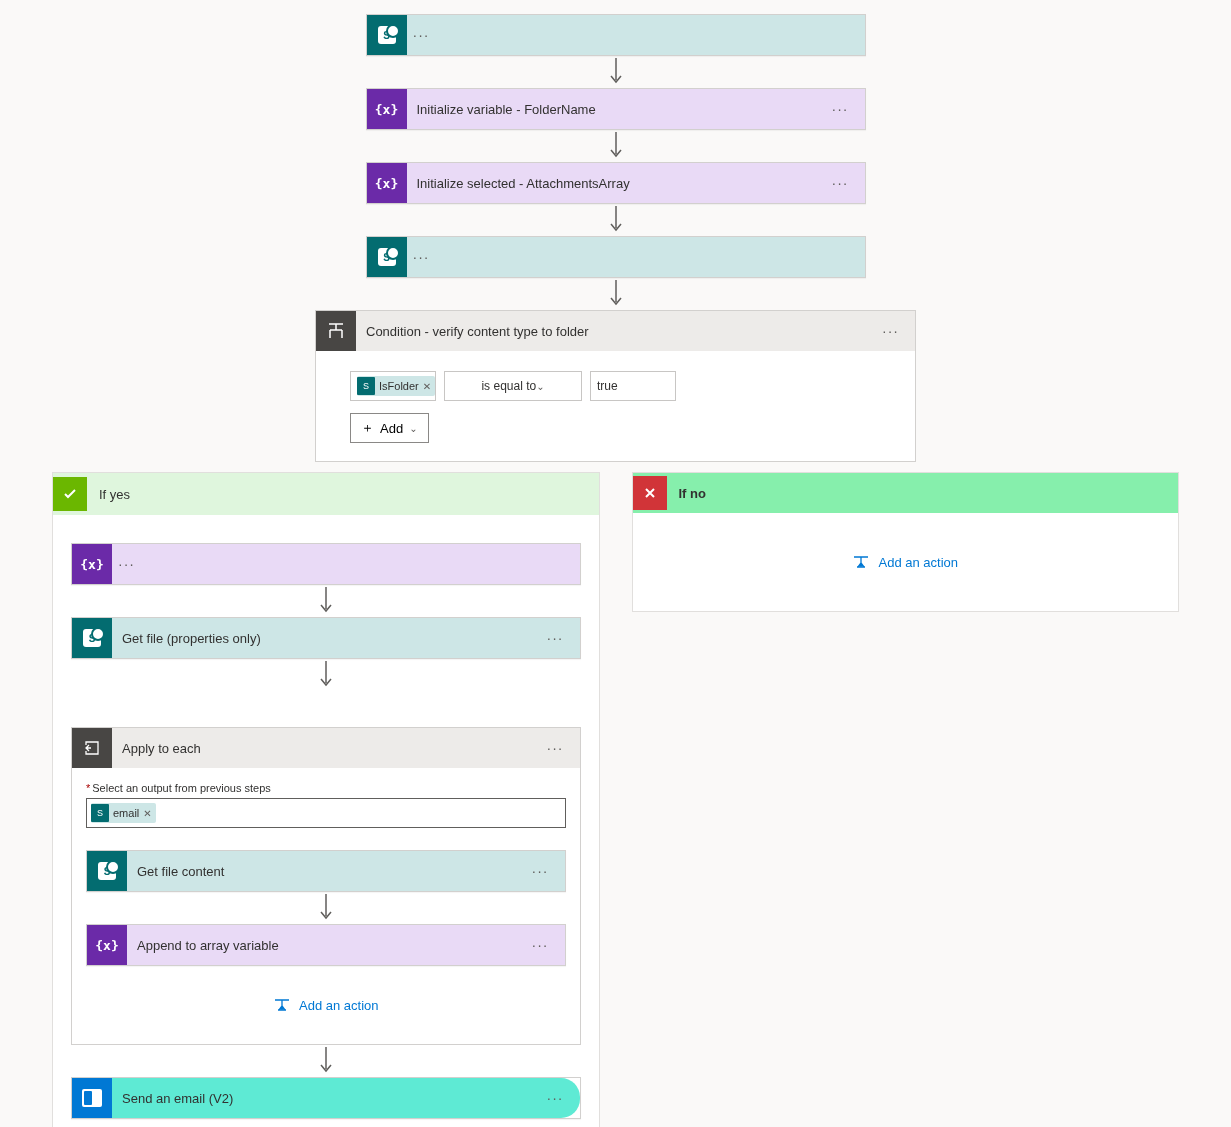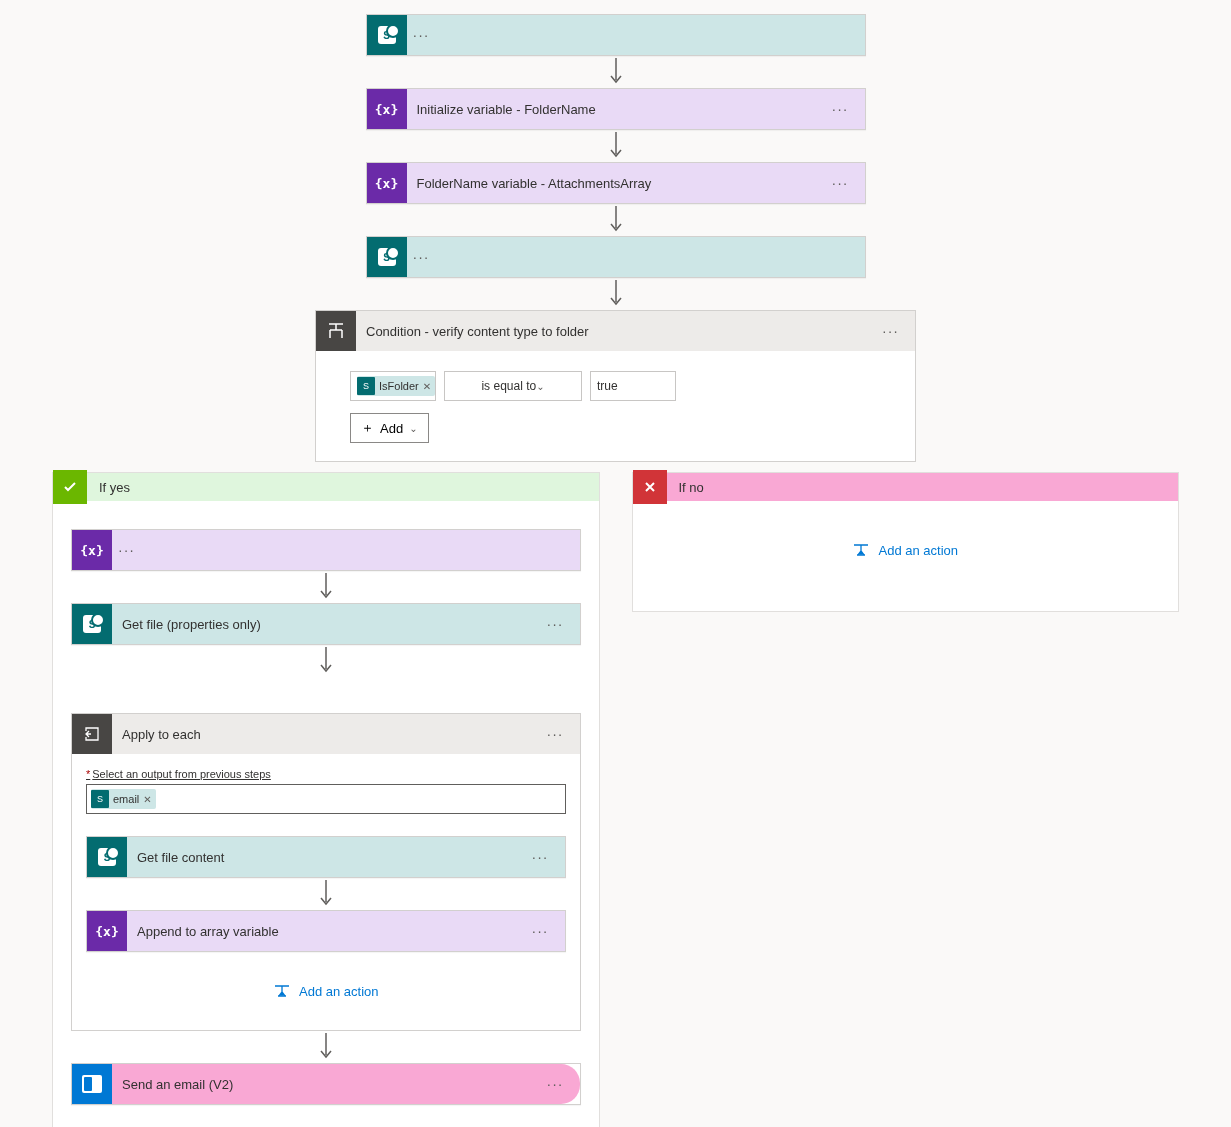--- a/index.html
+++ b/index.html
@@ -45,21 +45,21 @@
 
   
   .th-sharepoint { background: #cde6e6; }
   .th-sharepoint .icon-box { background: #036c70; color: #fff; }
   .th-var { background: #e9daf6; }
   .th-var .icon-box { background: #6b2aa8; color: #fff; }
   .th-control { background: #edebe9; }
   .th-control .icon-box { background: #484644; color: #fff; }
   .th-grey { background: #edebe9; }
   .th-grey .icon-box { background: #484644; color: #fff; }
-  .th-outlook { background: #f9a8d4; border-radius: 19px; }
+  .th-outlook { background: #5eead4; border-radius: 19px; }
   .th-outlook .icon-box { background: #0078d4; color: #fff; }
 
   .arrow {
     height: 32px;
     display: flex;
     align-items: center;
     justify-content: center;
     color: #605e5c;
   }
   .arrow svg { width: 14px; height: 28px; }
@@ -122,53 +122,53 @@
     margin-top: 10px;
   }
   .branch {
     flex: 1;
     background: #fff;
     border: 1px solid #e1dfdd;
     display: flex;
     flex-direction: column;
   }
   .branch-header {
-    height: 28px;
+    height: 42px;
     display: flex;
     align-items: center;
     font-size: 13px;
   }
   .branch-header .bh-icon {
     width: 34px; height: 34px;
     display: flex; align-items: center; justify-content: center;
     color: #fff;
   }
   .bh-yes { background: #dff6dd; }
   .bh-yes .bh-icon { background: #6bb700; }
-  .bh-no { background: #f9a8d4; }
+  .bh-no { background: #86efac; font-weight: bold; }
   .bh-no .bh-icon { background: #d13438; }
   .branch-header .bh-label { padding: 0 12px; }
 
   .branch-body {
     flex: 1;
     padding: 28px 18px 24px 18px;
     display: flex;
     flex-direction: column;
     align-items: center;
   }
   .branch-body .card { width: 100%; }
 
   .apply-card {
     width: 100%;
     border: 1px solid #d2d0ce;
     background: #fff;
     margin-top: 36px;
   }
   .apply-body { padding: 14px 14px 20px 14px; }
-  .label-line { font-size: 11px; margin-bottom: 4px; text-decoration: underline; }
+  .label-line { font-size: 11px; margin-bottom: 4px; }
   .label-line .req { color: #a80000; margin-right: 2px; }
   .token-input {
     border: 1px solid #605e5c;
     padding: 4px;
     display: flex;
     align-items: center;
     background: #fff;
   }
   .apply-inner { display: flex; flex-direction: column; align-items: center; margin-top: 22px; }
   .apply-inner .card { width: 100%; }
@@ -261,21 +261,21 @@
       <svg viewBox="0 0 14 28">
           <path d="M7 0 v22 M2 18 l5 6 l5 -6" stroke="#605e5c" stroke-width="1.5" fill="none"></path>
         </svg>
     </div>
 
     <div class="card">
       <div class="card-header th-var">
         <div class="icon-box">
             <span class="var-glyph">{x}</span>
           </div>
-        <div class="title">FolderName variable - AttachmentsArray</div>
+        <div class="title">Initialize selected - AttachmentsArray</div>
         <div class="ellipsis">···</div>
       </div>
     </div>
 
     <div class="arrow">
       <svg viewBox="0 0 14 28">
           <path d="M7 0 v22 M2 18 l5 6 l5 -6" stroke="#605e5c" stroke-width="1.5" fill="none"></path>
         </svg>
     </div>
 

